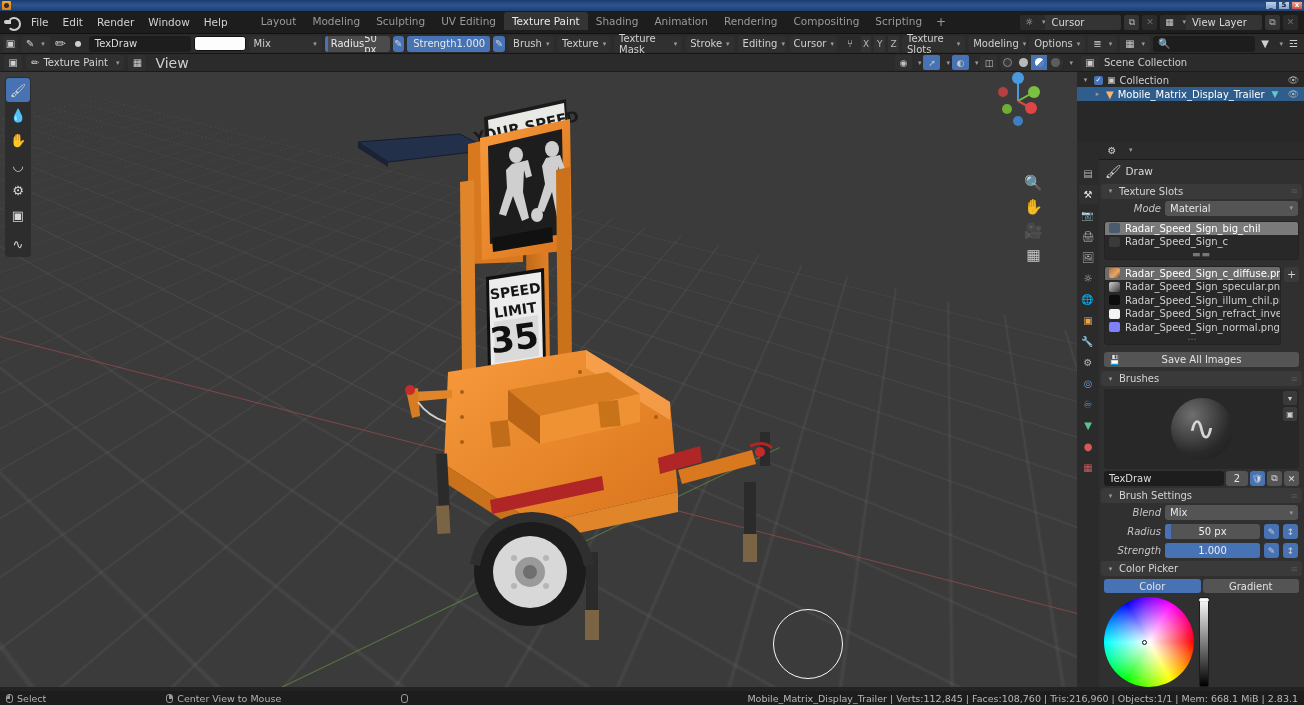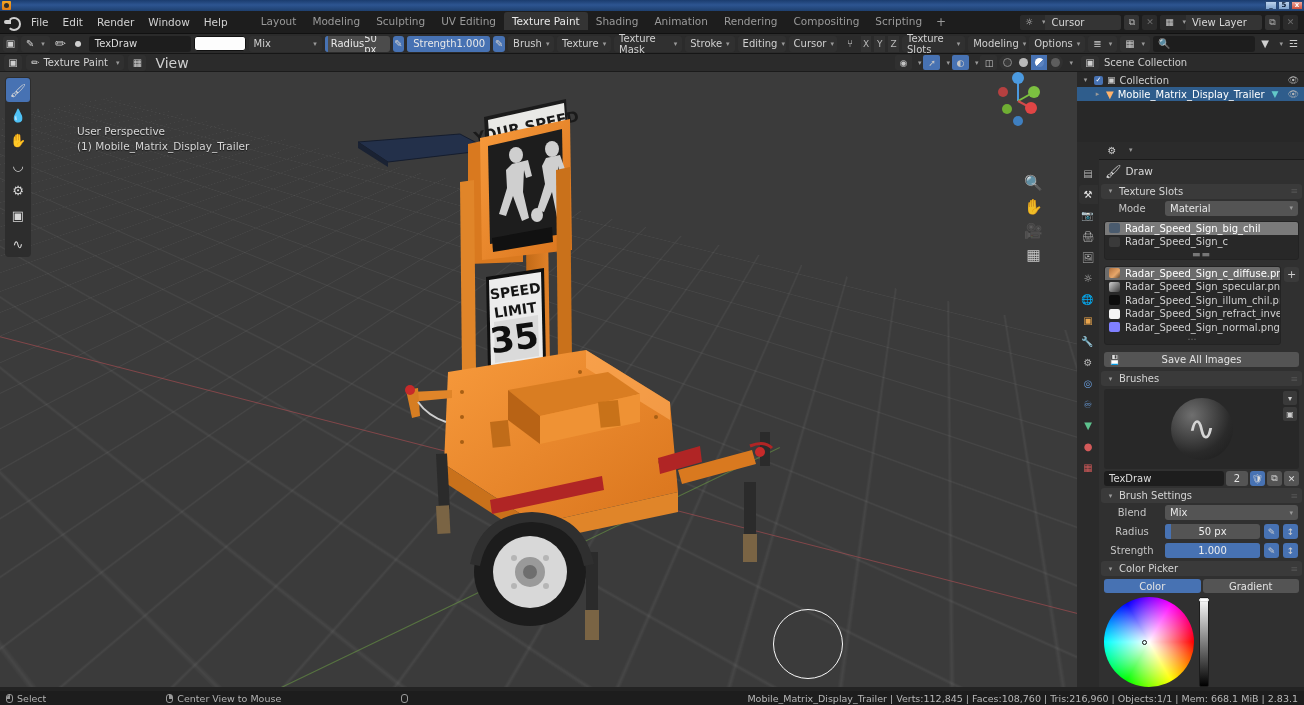--- a/index.html
+++ b/index.html
@@ -309,21 +309,21 @@
   .panel-title {
     display: flex; align-items: center; gap: 4px;
     height: 15px; padding: 0 5px; font-size: 10px; color: #d5d5d5;
     background: #3a3a3a; margin: 1px 2px 0 2px; border-radius: 3px;
   }
   .panel-title .grip { margin-left: auto; color: #555; letter-spacing: -1px; font-size: 9px;}
   .prow {
     display: flex; align-items: center; gap: 4px;
     padding: 2px 6px 2px 4px; font-size: 10px;
   }
-  .plabel { color: #c4c4c4; text-align: center; width: 58px; flex: none; }
+  .plabel { color: #c4c4c4; text-align: right; width: 58px; flex: none; font-style: italic; }
   .pselect {
     flex: 1; height: 15px; background: #545454; border-radius: 3px;
     display: flex; align-items: center; justify-content: space-between;
     padding: 0 5px; color: #e6e6e6; font-size: 10px;
   }
   .pslider {
     flex: 1; height: 15px; background: #545454; border-radius: 3px;
     position: relative; overflow: hidden; display: flex; align-items: center;
     justify-content: center; font-size: 10px; color: #eee;
   }
@@ -771,24 +771,20 @@
         <div class="vp-tools">
           <div class="vp-tool active">🖌</div>
           <div class="vp-tool">💧</div>
           <div class="vp-tool">✋</div>
           <div class="vp-tool">◡</div>
           <div class="vp-tool">⚙</div>
           <div class="vp-tool">▣</div>
           <div class="vp-tool" style="margin-top:4px;">∿</div>
         </div>
 
-        <div class="vp-text">
-          <div>User Perspective</div>
-          <div>(1) Mobile_Matrix_Display_Trailer</div>
-        </div>
 
         <div class="gizmo">
           <svg width="62" height="62" viewBox="0 0 62 62">
             <line x1="31" y1="33" x2="31" y2="10" stroke="#4b9ae0" stroke-width="2"></line>
             <line x1="31" y1="33" x2="47" y2="24" stroke="#7cc040" stroke-width="2"></line>
             <line x1="31" y1="33" x2="44" y2="40" stroke="#d14b4b" stroke-width="2"></line>
             <circle cx="16" cy="24" r="5" fill="#b54040"></circle>
             <circle cx="20" cy="41" r="5" fill="#6fae33"></circle>
             <circle cx="31" cy="53" r="5" fill="#3f7fc0"></circle>
             <circle cx="31" cy="10" r="6" fill="#4b9ae0"></circle>

